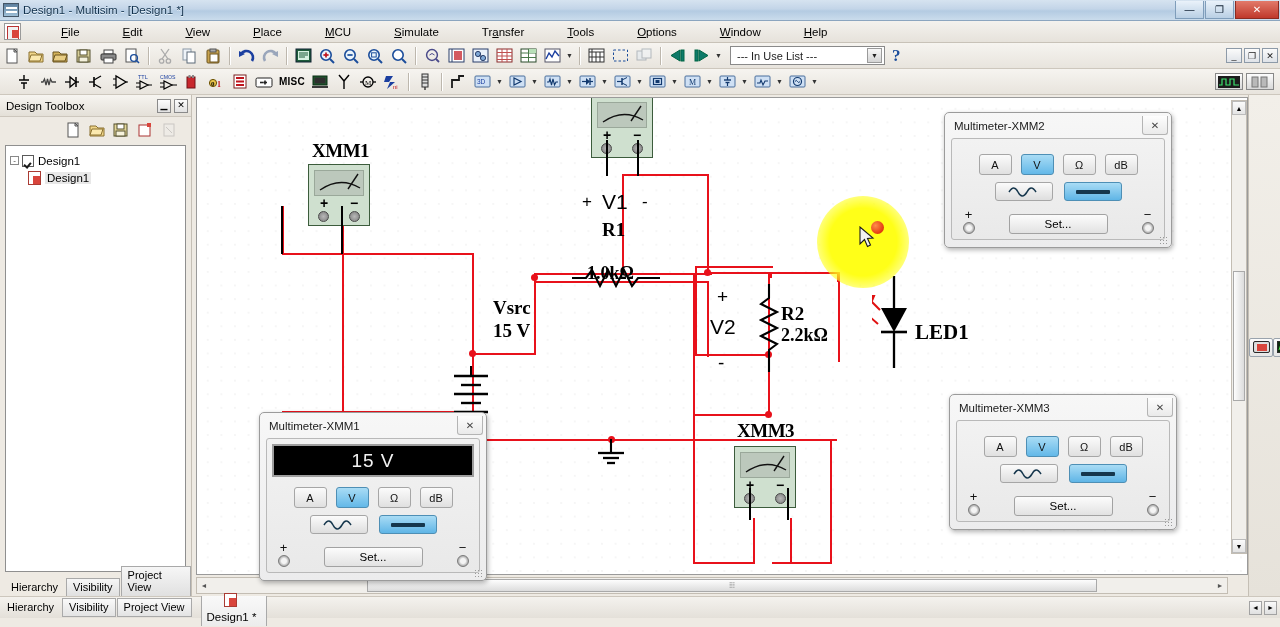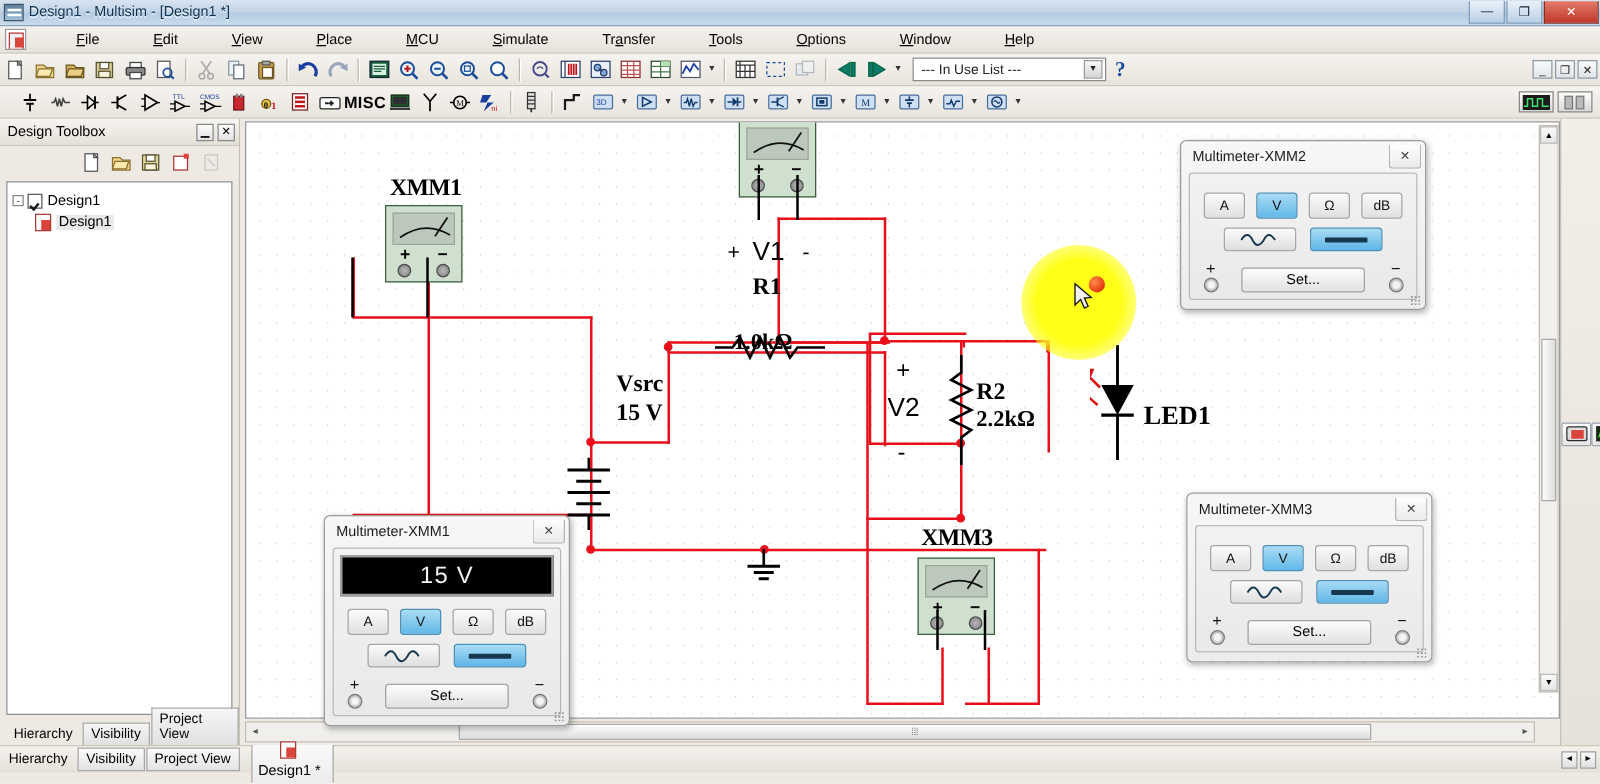--- a/index.html
+++ b/index.html
@@ -153,21 +153,21 @@
   .node{position:absolute;width:7px;height:7px;border-radius:50%;background:#e8111b;}
   .lbl{position:absolute;font-family:"Liberation Serif",serif;font-weight:bold;white-space:nowrap;}
   .lbl.sans{font-family:"Liberation Sans",sans-serif;}
   .meter{position:absolute;width:62px;height:62px;background:#cfe0cf;border:1.5px solid #3c5c3c;}
   .meter .face{position:absolute;left:5px;top:5px;right:5px;height:26px;background:#bcc8bc;border:1px solid #9aa89a;}
   .meter .pm{position:absolute;top:31px;left:0;right:0;height:14px;display:flex;
      justify-content:space-around;align-items:center;font-size:14px;font-weight:bold;color:#000;}
   .meter .term{position:absolute;width:11px;height:11px;border-radius:50%;
      background:radial-gradient(#b8b8b8,#7c7c7c);border:1px solid #4a4a4a;top:46px;}
   
-  .mm{position:absolute;width:197px;background:linear-gradient(#f7f7f7,#ececed);
+  .mm{position:absolute;width:228px;background:linear-gradient(#f7f7f7,#ececed);
     border:1px solid #9b9b9b;border-radius:5px;
     box-shadow:1px 2px 5px rgba(0,0,0,.30);}
   .mm-title{height:25px;display:flex;align-items:center;padding:0 3px 0 9px;
     font-size:11.5px;color:#1a1a1a;}
   .mm-title .t{flex:1;}
   .mm-close{width:26px;height:19px;border:1px solid #b4b4b4;border-top:none;border-radius:0 0 3px 3px;
     background:linear-gradient(#fdfdfd,#eaeaea);display:flex;align-items:center;justify-content:center;
     font-size:10px;color:#444;}
   .mm-body{margin:0 6px 7px 6px;border:1px solid #b9b9b9;border-radius:3px;
     background:linear-gradient(#f2f2f2,#e9e9e9);padding:5px;}
@@ -527,21 +527,21 @@
     </div>
   <div class="tbtn">
     <svg width="18" height="14">
         <rect x="1" y="3" width="16" height="9" rx="1.5" fill="#fff" stroke="#222"></rect>
         <line x1="5" y1="7.5" x2="8" y2="7.5" stroke="#222" stroke-width="1.6"></line>
         <line x1="10" y1="5.5" x2="10" y2="9.5" stroke="#222" stroke-width="1.6"></line>
         <line x1="8.2" y1="7.5" x2="12" y2="7.5" stroke="#222" stroke-width="1.6"></line>
       </svg>
     </div>
   <div class="tbtn" style="width:30px">
-    <span style="font-size:13px;font-weight:bold;letter-spacing:.3px;">MISC</span>
+    <span style="font-size:10px;font-weight:bold;letter-spacing:.3px;">MISC</span>
     </div>
   <div class="tbtn">
     <svg width="18" height="15">
         <rect x="2" y="2" width="14" height="9" fill="#1f5d2f" stroke="#0b2a14"></rect>
         <rect x="3.5" y="3.5" width="11" height="6" fill="#2f2f2f"></rect>
         <rect x="1" y="12" width="16" height="2" fill="#3a3a3a"></rect>
       </svg>
     </div>
   <div class="tbtn">
     <svg width="16" height="16">

